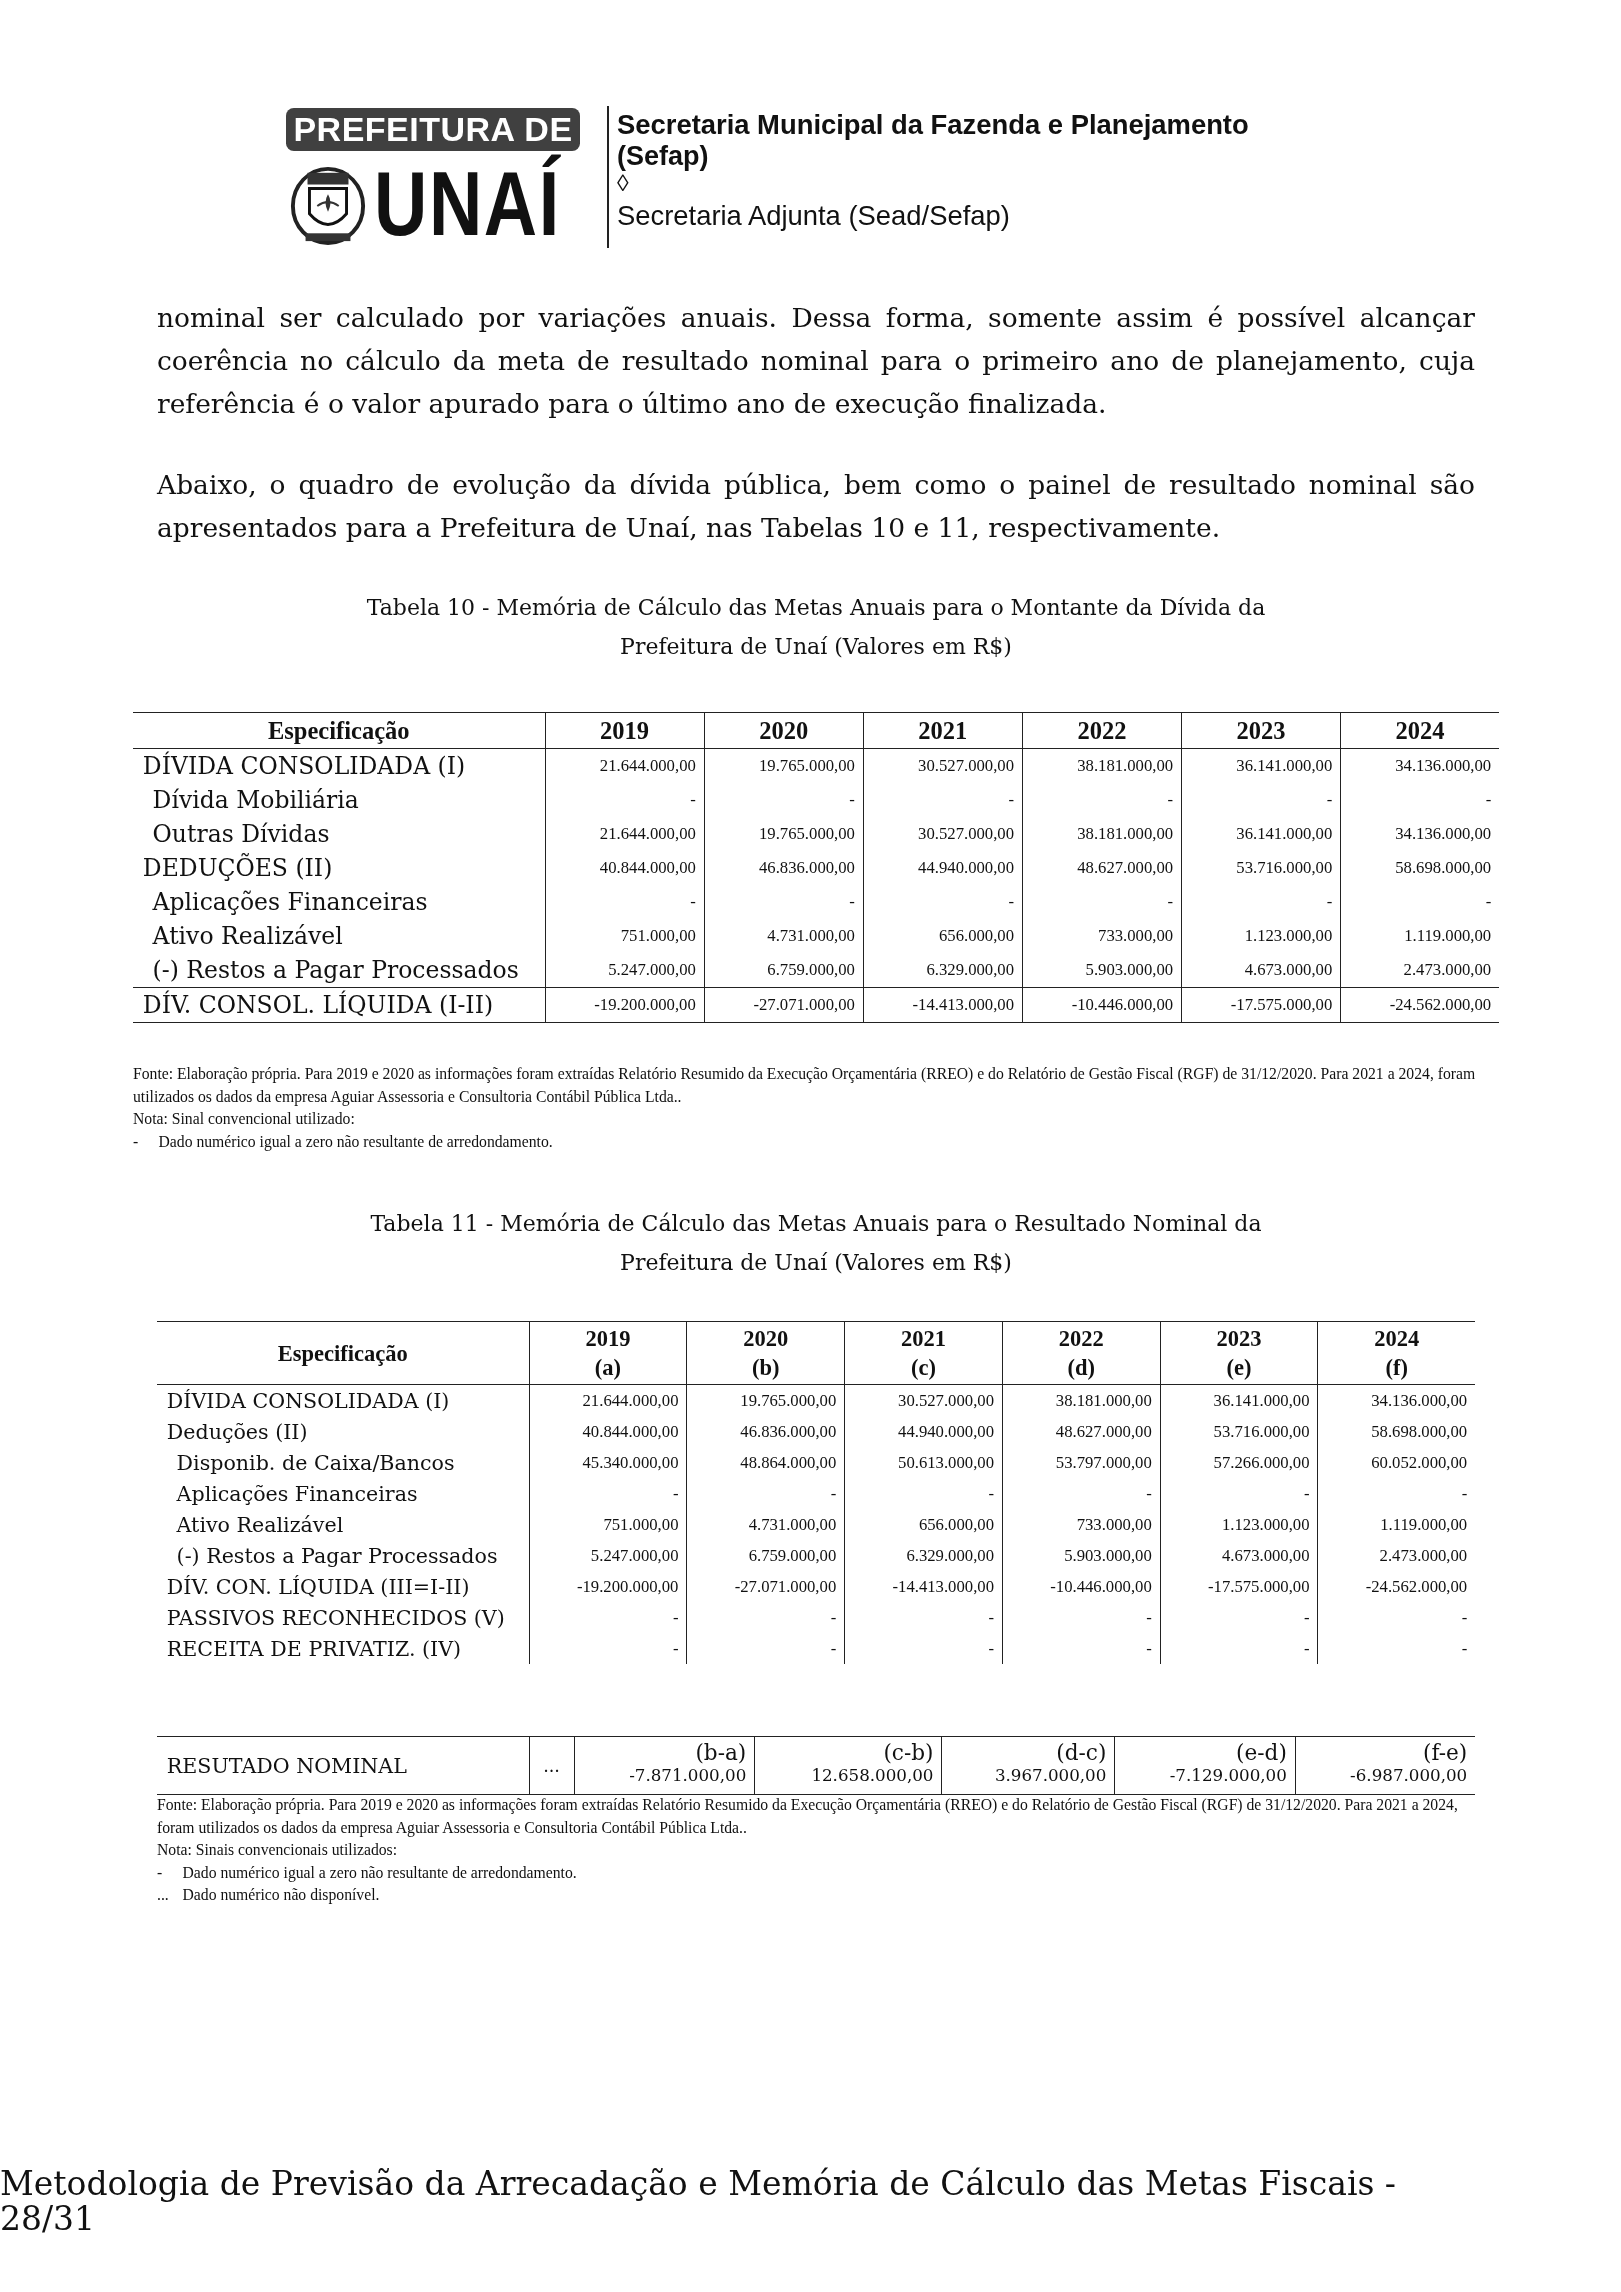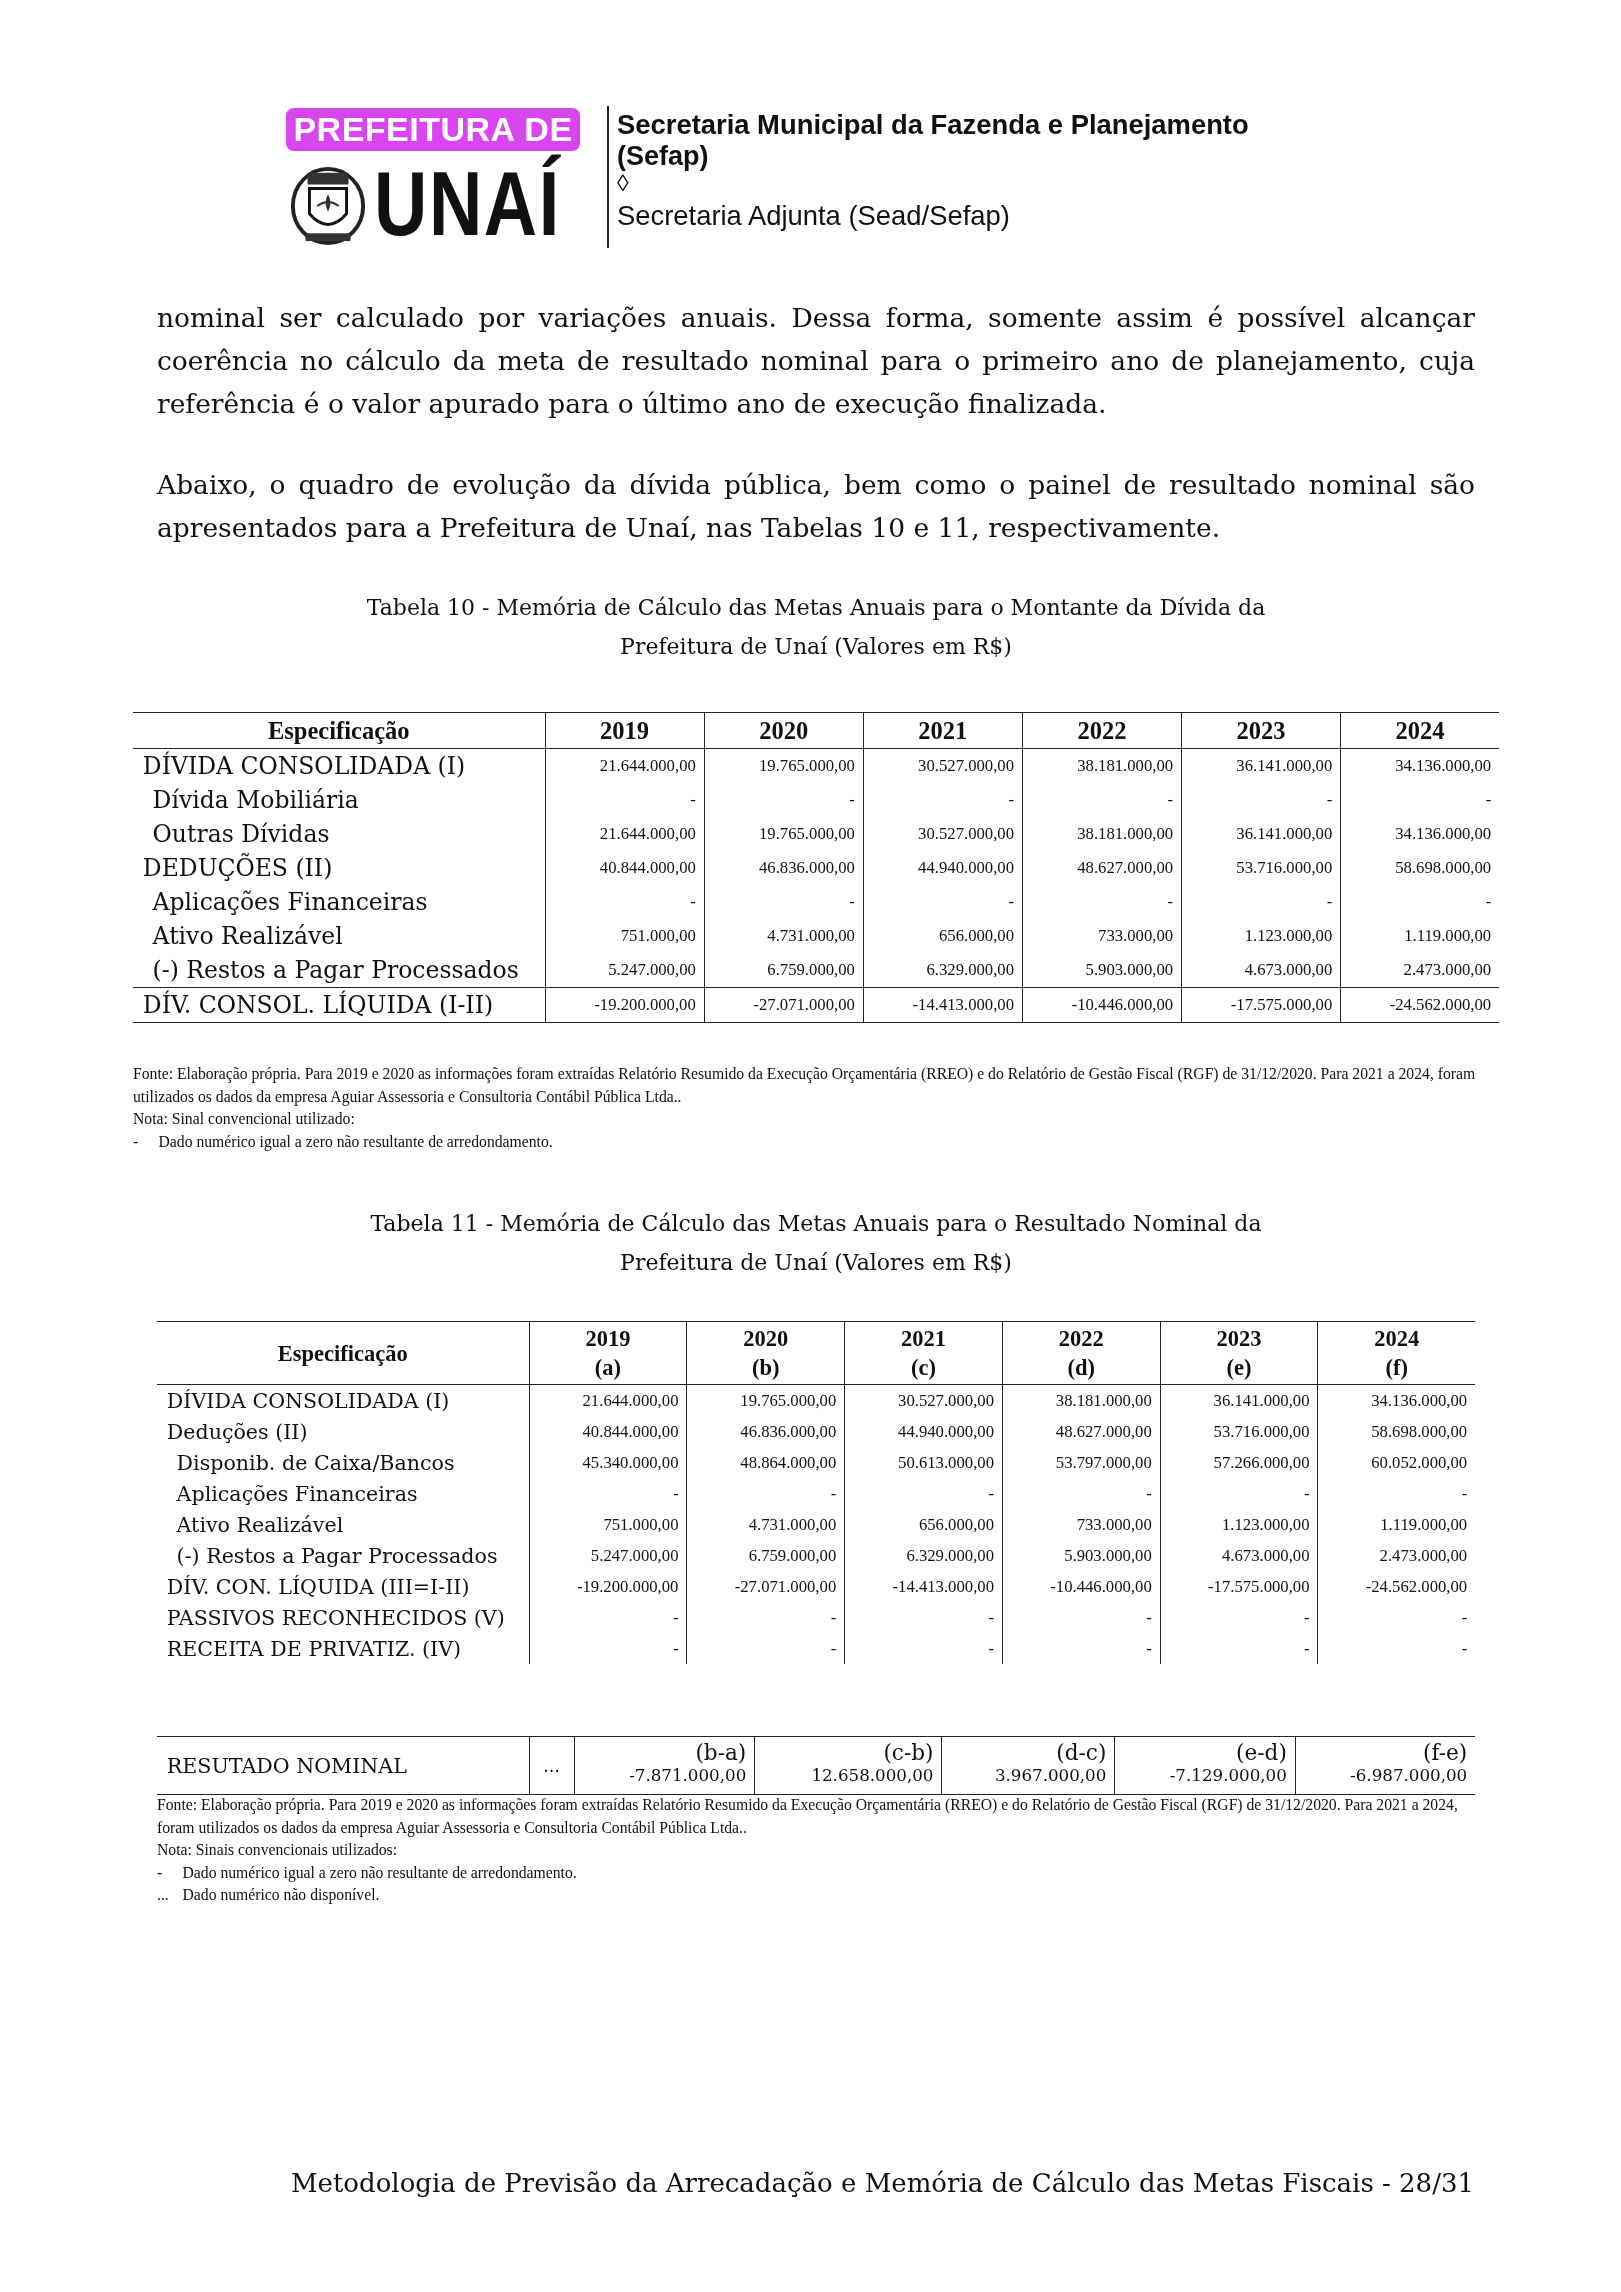--- a/index.html
+++ b/index.html
@@ -5,21 +5,21 @@
   html, body { margin: 0; padding: 0; background: #ffffff; }
   body {
     width: 1621px; height: 2293px; position: relative; overflow: hidden;
     font-family: "DejaVu Serif", "Liberation Serif", serif; color: #111;
   }
   
   .header { position: absolute; left: 284px; top: 106px; width: 980px; height: 147px; }
   .logo { position: absolute; left: 0; top: 0; width: 299px; height: 142px; }
   .logo-top {
     position: absolute; left: 2px; top: 2px; width: 294px; height: 43px;
-    background: #d946ef; border-radius: 7.8px; color: #fff;
+    background: #404040; border-radius: 7.8px; color: #fff;
     font-family: "Liberation Sans", sans-serif; font-weight: bold;
     font-size: 34px; line-height: 43px; text-align: center; letter-spacing: 0.5px;
   }
   .logo-crest {
     position: absolute; left: 3.9px; top: 57px; width: 80px; height: 84px;
   }
   .logo-bottom {
     position: absolute; left: 90px; top: 49px; width: 208px; height: 93px;
     font-family: "Liberation Sans", sans-serif; font-weight: bold;
     font-size: 90px; line-height: 98px; color: #111; letter-spacing: 2px;
@@ -87,21 +87,21 @@
   
   .notes { position: absolute; font-size: 15.7px; line-height: 22.5px; font-family: "Liberation Serif", serif; }
   .notes.n10 { left: 133px; top: 1063px; width: 1366px; }
   .notes.n11 { left: 157px; top: 1794px; width: 1318px; }
   .notes .row { display: block; }
   .notes .mark { display: inline-block; width: 25.5px; }
 
   
   .footer {
     position: absolute; right: 147px; top: 2166px;
-    font-size: 26px; line-height: 35px;
+    font-size: 33px; line-height: 35px;
   }
 </style>
 </head>
 <body>
 
 <div class="header">
   <div class="logo">
     <div class="logo-top">PREFEITURA DE</div>
     <svg class="logo-crest" viewBox="0 0 82 86">
       <ellipse cx="41" cy="44" rx="36" ry="38" fill="none" stroke="#222" stroke-width="4"></ellipse>

